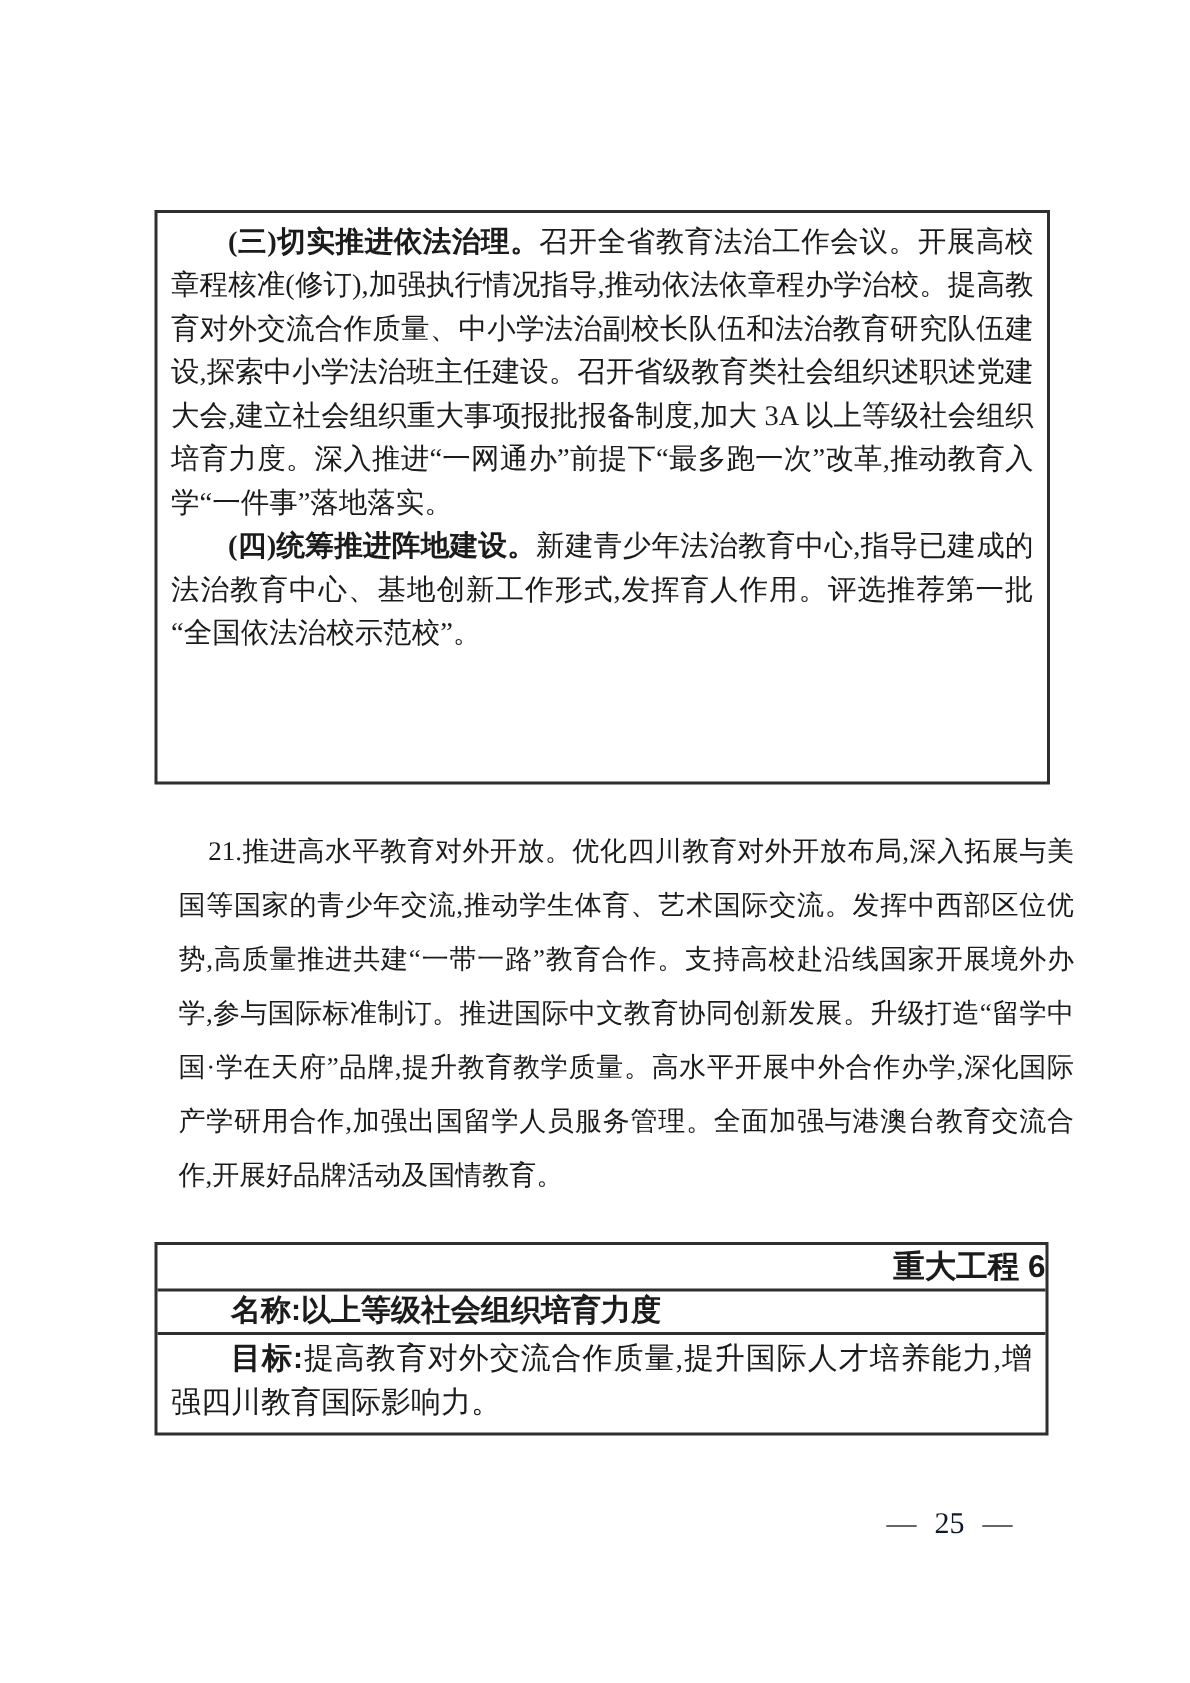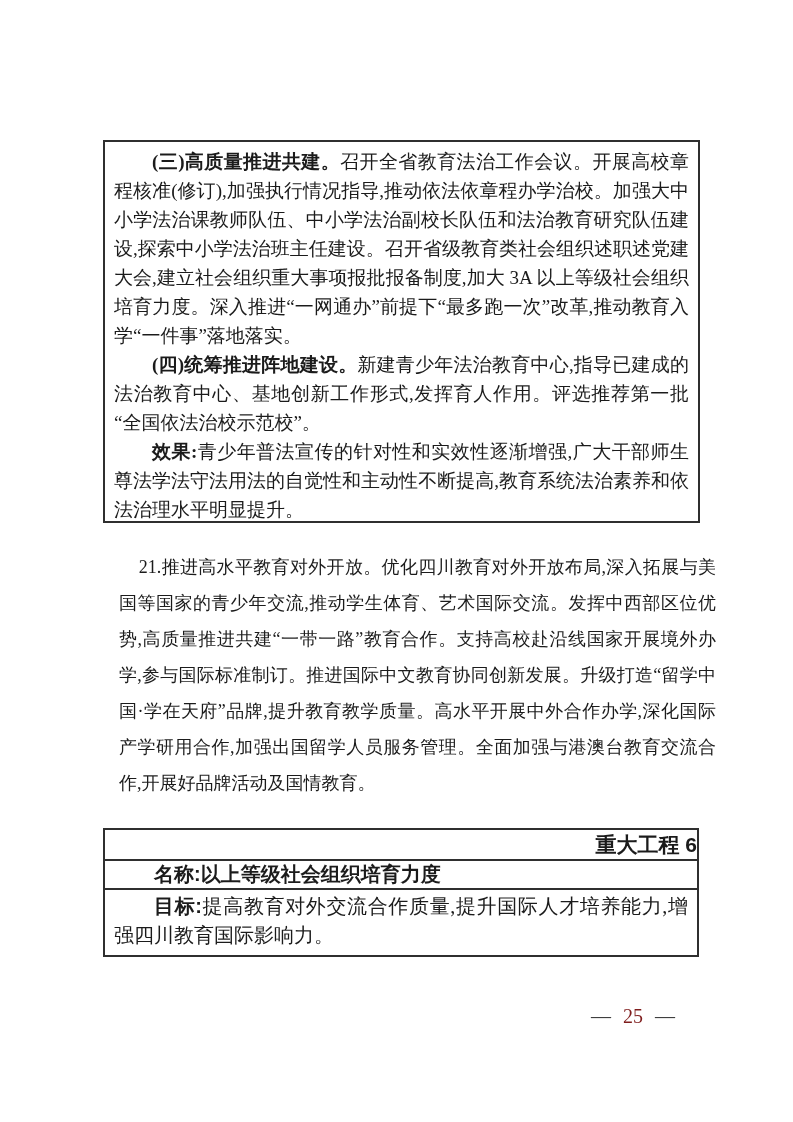--- a/index.html
+++ b/index.html
@@ -98,31 +98,30 @@
 
   
   .footer {
     position: absolute;
     top: 1005px;
     right: 118px;
     font-size: 20px;
     font-family: "Liberation Serif", serif;
     color: #333333;
   }
-  .footer .num { margin: 0 12px; color: #7f1d1d; }
+  .footer .num { margin: 0 12px; color: #0f172a; }
 </style>
 </head>
 <body>
 
 <div class="page">
 
   <section class="top-box">
-    <p class="box-para"><span class="box-lead">(三)高质量推进共建。</span><span>召开全省教育法治工作会议。开展高校章程核准(修订),加强执行情况指导,推动依法依章程办学治校。加强大中小学法治课教师队伍、中小学法治副校长队伍和法治教育研究队伍建设,探索中小学法治班主任建设。召开省级教育类社会组织述职述党建大会,建立社会组织重大事项报批报备制度,加大 3A 以上等级社会组织培育力度。深入推进“一网通办”前提下“最多跑一次”改革,推动教育入学“一件事”落地落实。</span></p>
+    <p class="box-para"><span class="box-lead">(三)切实推进依法治理。</span><span>召开全省教育法治工作会议。开展高校章程核准(修订),加强执行情况指导,推动依法依章程办学治校。提高教育对外交流合作质量、中小学法治副校长队伍和法治教育研究队伍建设,探索中小学法治班主任建设。召开省级教育类社会组织述职述党建大会,建立社会组织重大事项报批报备制度,加大 3A 以上等级社会组织培育力度。深入推进“一网通办”前提下“最多跑一次”改革,推动教育入学“一件事”落地落实。</span></p>
     <p class="box-para"><span class="box-lead">(四)统筹推进阵地建设。</span><span>新建青少年法治教育中心,指导已建成的法治教育中心、基地创新工作形式,发挥育人作用。评选推荐第一批“全国依法治校示范校”。</span></p>
-    <p class="box-para"><span class="box-lead">效果:</span><span>青少年普法宣传的针对性和实效性逐渐增强,广大干部师生尊法学法守法用法的自觉性和主动性不断提高,教育系统法治素养和依法治理水平明显提升。</span></p>
   </section>
 
   <p class="para-21"><span>21.</span><span>推进高水平教育对外开放。</span><span>优化四川教育对外开放布局,深入拓展与美国等国家的青少年交流,推动学生体育、艺术国际交流。发挥中西部区位优势,高质量推进共建“一带一路”教育合作。支持高校赴沿线国家开展境外办学,参与国际标准制订。推进国际中文教育协同创新发展。升级打造“留学中国·学在天府”品牌,提升教育教学质量。高水平开展中外合作办学,深化国际产学研用合作,加强出国留学人员服务管理。全面加强与港澳台教育交流合作,开展好品牌活动及国情教育。</span></p>
 
   <section class="project-table">
     <div class="pt-header">重大工程 6</div>
     <div class="pt-name"><span class="pt-label">名称:</span><span>以上等级社会组织培育力度</span></div>
     <div class="pt-goal">
       <p><span class="pt-label">目标:</span><span>提高教育对外交流合作质量,提升国际人才培养能力,增强四川教育国际影响力。</span></p>
     </div>

